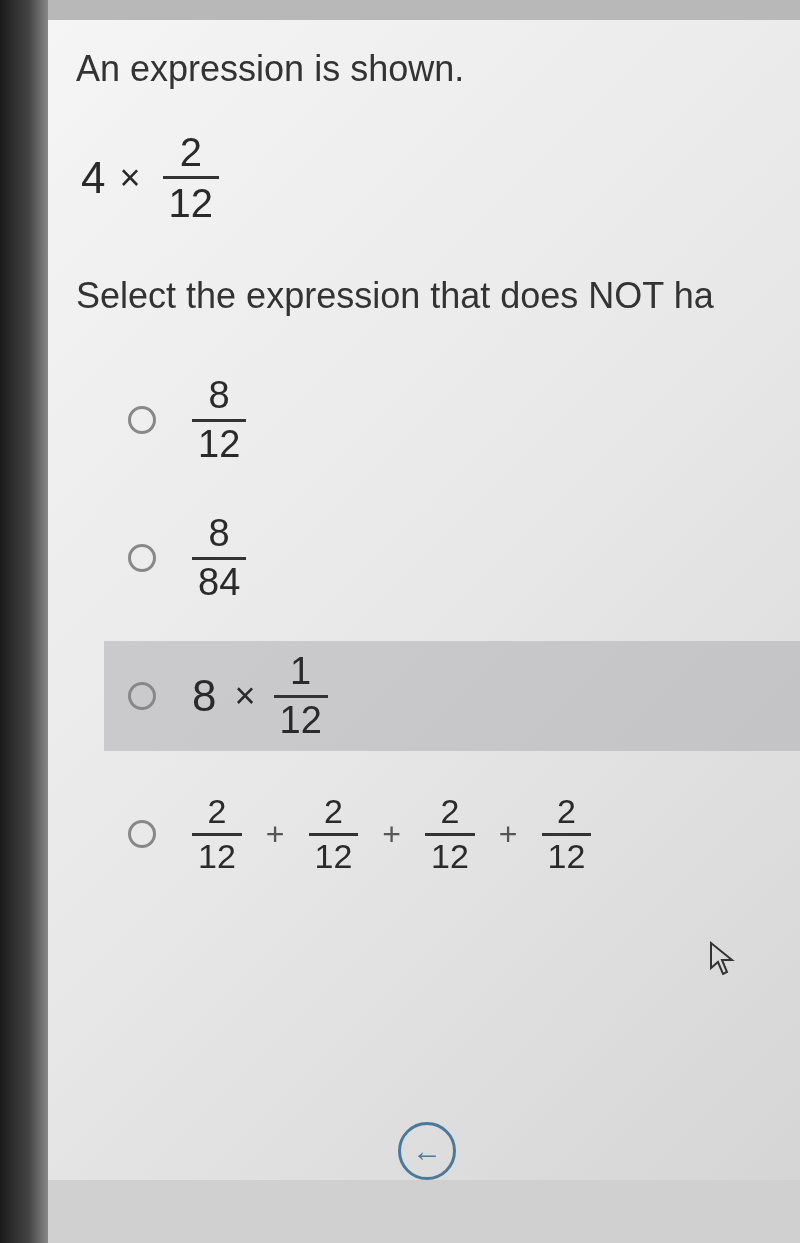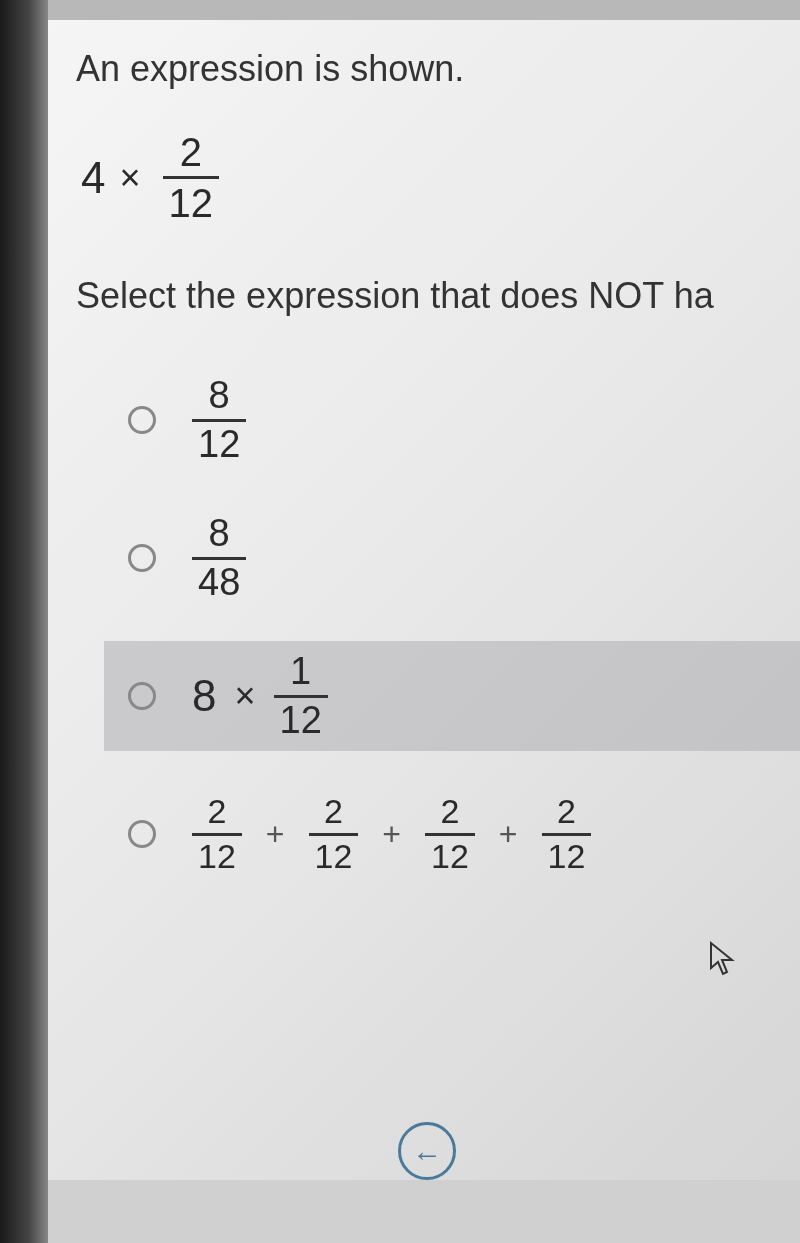--- a/index.html
+++ b/index.html
@@ -186,21 +186,21 @@
             <span class="den">12</span>
           </span>
         </div>
       </div>
 
       <div class="option-row">
         <div class="radio"></div>
         <div class="option-content">
           <span class="fraction">
             <span class="num">8</span>
-            <span class="den">48</span>
+            <span class="den">84</span>
           </span>
         </div>
       </div>
 
       <div class="option-row highlighted">
         <div class="radio"></div>
         <div class="option-content">
           <span class="whole">8</span>
           <span class="op">×</span>
           <span class="fraction">

